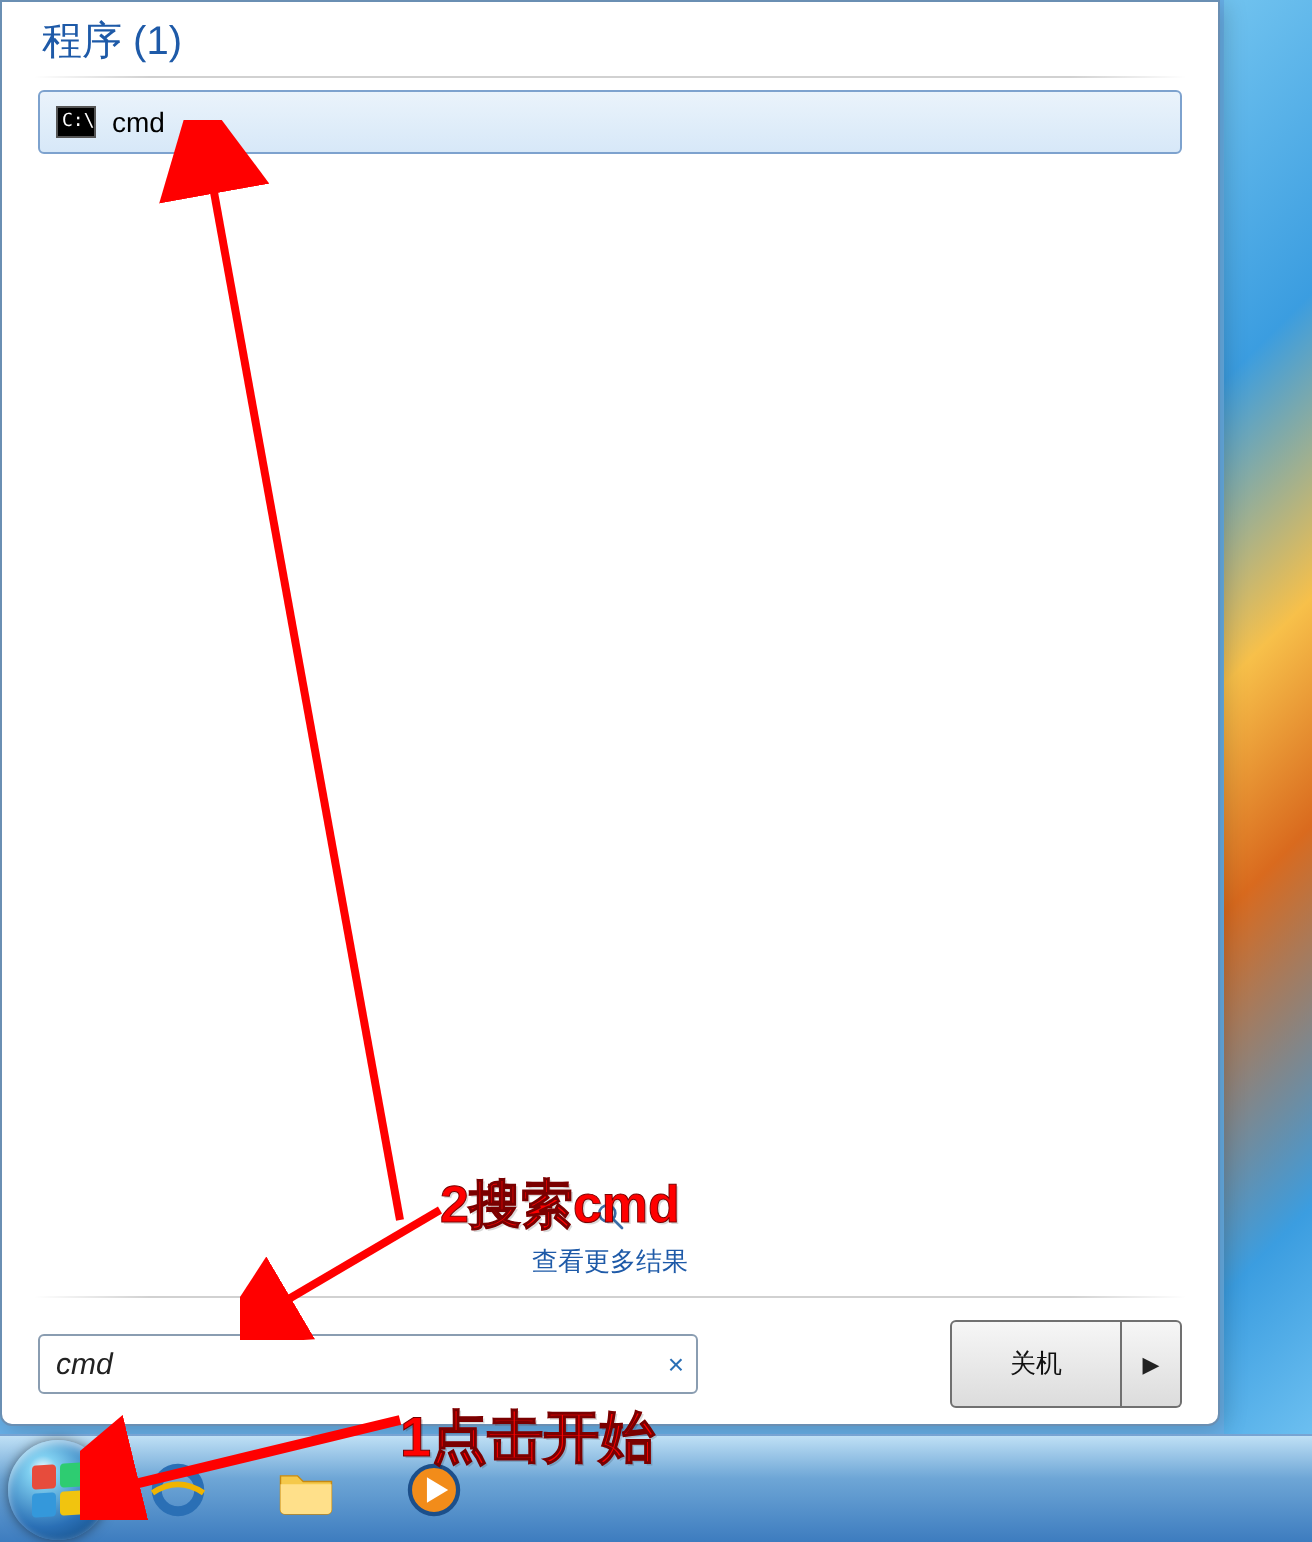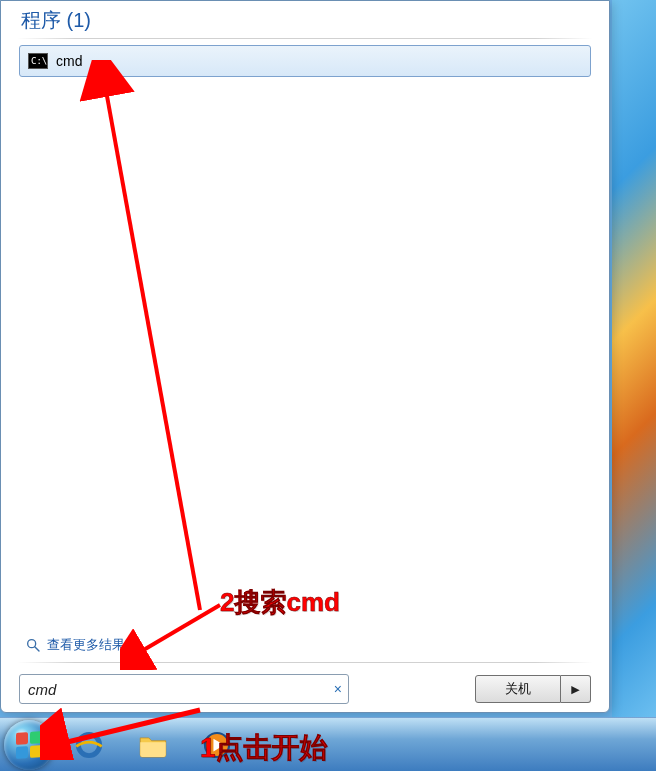--- a/index.html
+++ b/index.html
@@ -53,20 +53,21 @@
     padding-left: 2px;
   }
   .cmd-icon span { color: #fff; font: 9px/1 monospace; }
   .result-label { color: #000; font-size: 14px; }
   .spacer { flex: 1; }
   .more-results {
     display: flex; align-items: center; gap: 6px;
     color: #1e5aa8; font-size: 13px;
     padding: 0 18px 8px 18px;
     cursor: pointer;
+    flex-direction: column;
   }
   .search-icon-svg { width: 16px; height: 16px; }
   .bottom-row {
     display: flex; align-items: center; gap: 14px;
     padding: 10px 12px 2px 12px;
     border-top: 1px solid transparent;
   }
   .search-box {
     position: relative; flex: 0 0 330px; height: 30px;
     background: #fff; border: 1px solid #8a9db1;
@@ -78,21 +79,21 @@
     border: none; outline: none; width: 100%;
     font: italic 15px "Segoe UI", Tahoma, sans-serif;
     color: #222; background: transparent;
   }
   .clear-x {
     position: absolute; right: 6px; top: 50%; transform: translateY(-50%);
     color: #2a6fb5; font-size: 14px; cursor: pointer;
   }
   .shutdown-group { display: flex; align-items: center; gap: 0; margin-left: auto; }
   .btn {
-    height: 28px;
+    height: 44px;
     border: 1px solid #707070;
     background: linear-gradient(to bottom,#f6f6f6,#dcdcdc);
     border-radius: 3px;
     font-size: 13px; color: #111;
     cursor: pointer;
     display: flex; align-items: center; justify-content: center;
   }
   .btn-shutdown { width: 86px; border-top-right-radius: 0; border-bottom-right-radius: 0; }
   .btn-arrow { width: 30px; border-left: 0; border-top-left-radius: 0; border-bottom-left-radius: 0; }
   .btn-arrow span { font-size: 11px; color: #222; }
@@ -121,21 +122,21 @@
     cursor: pointer;
   }
   .ie-icon svg, .folder-icon svg, .wmp-icon svg { width: 34px; height: 34px; }
 
   
   .anno { position: absolute; color: #ff0000; font-weight: bold;
     -webkit-text-stroke: .5px #7a0000;
     text-shadow: 1px 1px 0 rgba(0,0,0,.15);
     font-family: "Microsoft YaHei", SimHei, sans-serif; pointer-events: none; }
   .anno1 { left: 220px; top: 585px; font-size: 26px; }
-  .anno2 { left: 200px; top: 700px; font-size: 28px; margin-top: 29px; }
+  .anno2 { left: 200px; top: 700px; font-size: 28px; }
   svg.arrow { position: absolute; pointer-events: none; }
 </style>
 </head>
 <body>
 
 <div class="desktop-strip"></div>
 
 <div class="start-menu">
   <div class="inner">
     <div class="section-header">程序 (1)</div>

